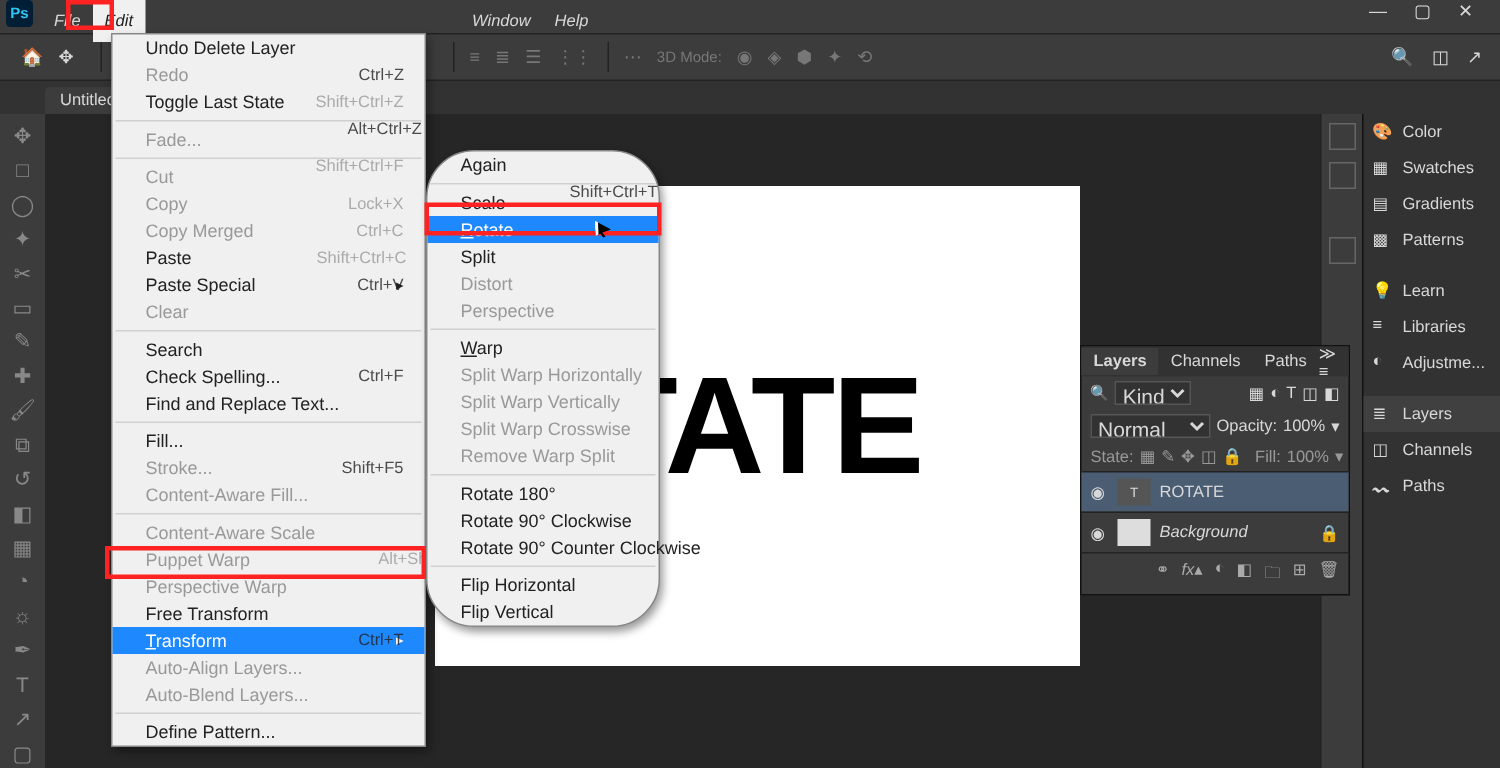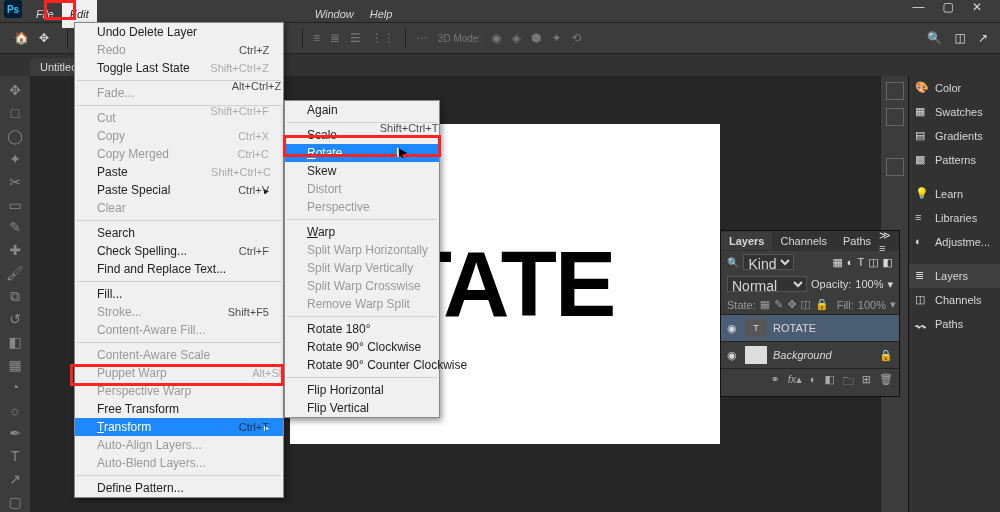--- a/index.html
+++ b/index.html
@@ -228,21 +228,21 @@
       <span class="shortcut">Alt+Ctrl+Z</span>
     </div>
     <div class="sep"></div>
     <div class="mi dim">
       <span>Fade...</span>
       <span class="shortcut">Shift+Ctrl+F</span>
     </div>
     <div class="sep"></div>
     <div class="mi dim">
       <span>Cut</span>
-      <span class="shortcut">Ctrl+X</span>
+      <span class="shortcut">Lock+X</span>
     </div>
     <div class="mi dim">
       <span>Copy</span>
       <span class="shortcut">Ctrl+C</span>
     </div>
     <div class="mi dim">
       <span>Copy Merged</span>
       <span class="shortcut">Shift+Ctrl+C</span>
     </div>
     <div class="mi">
@@ -302,34 +302,34 @@
     </div>
     <div class="mi dim">
       <span>Auto-Blend Layers...</span>
     </div>
     <div class="sep"></div>
     <div class="mi">
       <span>Define Pattern...</span>
     </div>
   </div>
 
-<div class="menu" id="transformMenu" style="top:100px;left:284px;width:156px;">
+<div class="menu" id="transformMenu" style="top:100px;left:284px;width:156px;border-radius:32px;">
     <div class="mi">
       <span>Again</span>
       <span class="shortcut">Shift+Ctrl+T</span>
     </div>
     <div class="sep"></div>
     <div class="mi">
       <span>Scale</span>
     </div>
     <div class="mi sel">
       <span><span class="underline">R</span>otate</span>
     </div>
     <div class="mi">
-      <span>Skew</span>
+      <span>Split</span>
     </div>
     <div class="mi dim">
       <span>Distort</span>
     </div>
     <div class="mi dim">
       <span>Perspective</span>
     </div>
     <div class="sep"></div>
     <div class="mi">
       <span><span class="underline">W</span>arp</span>

